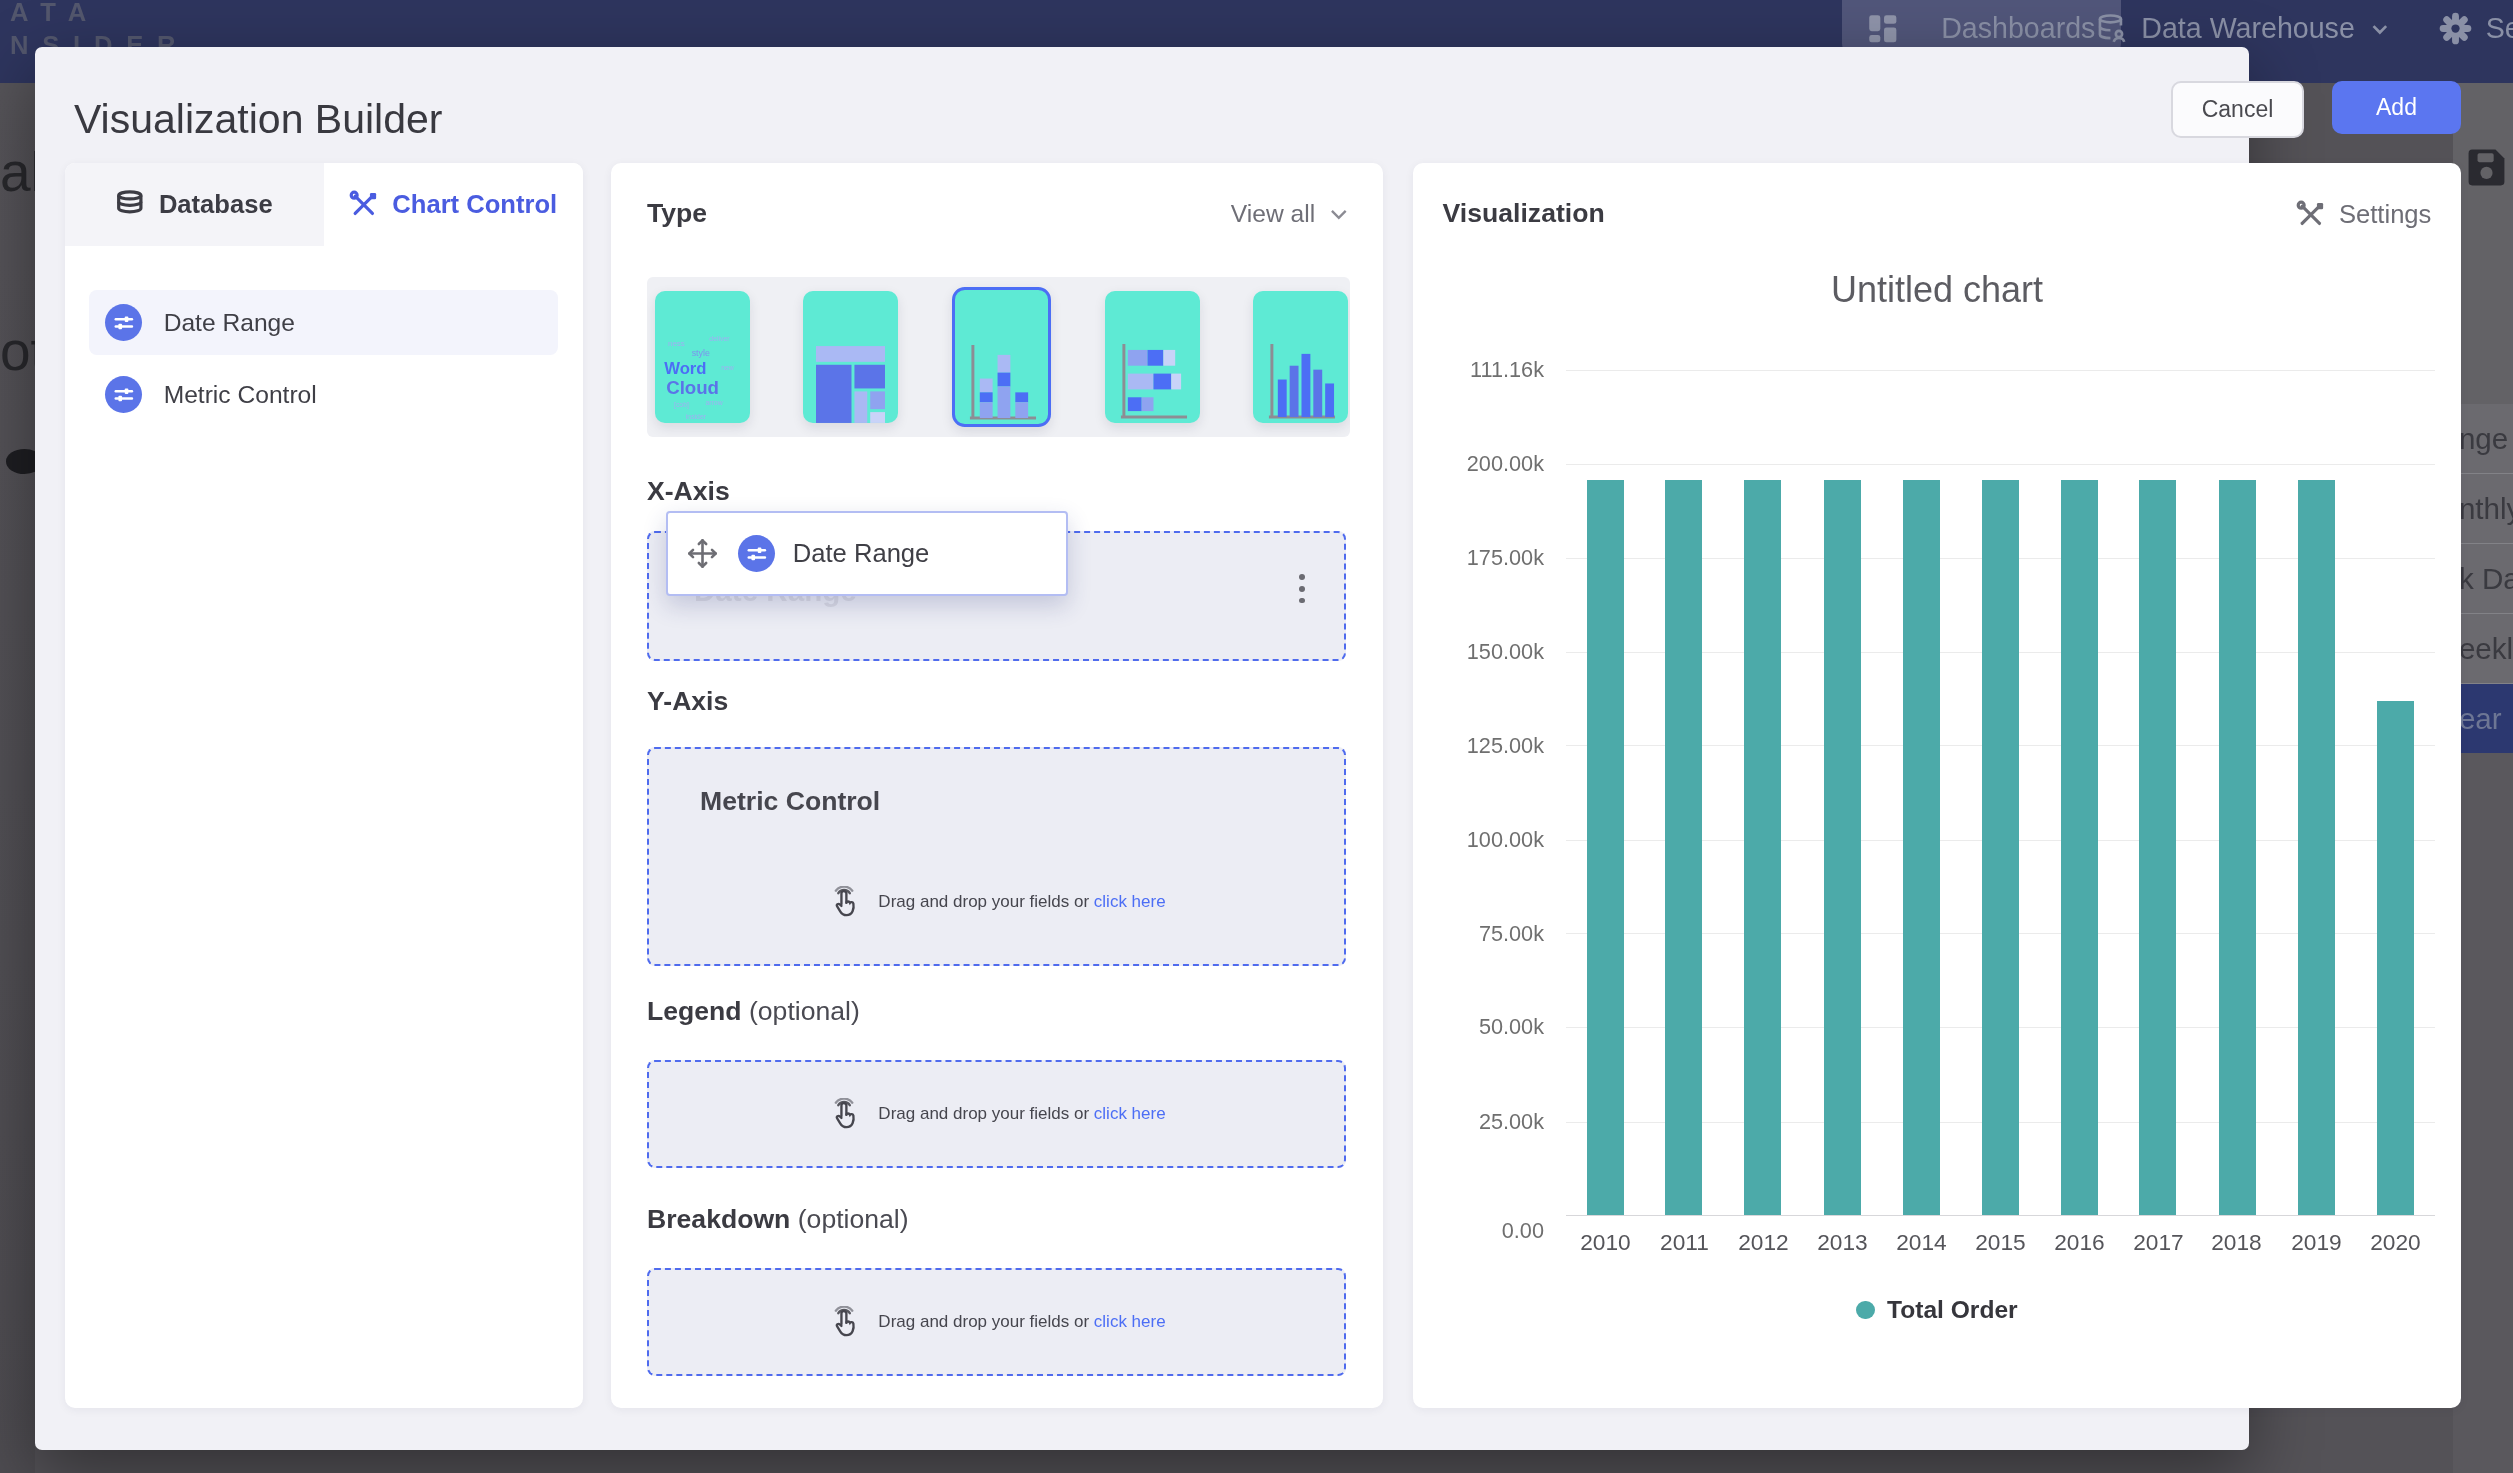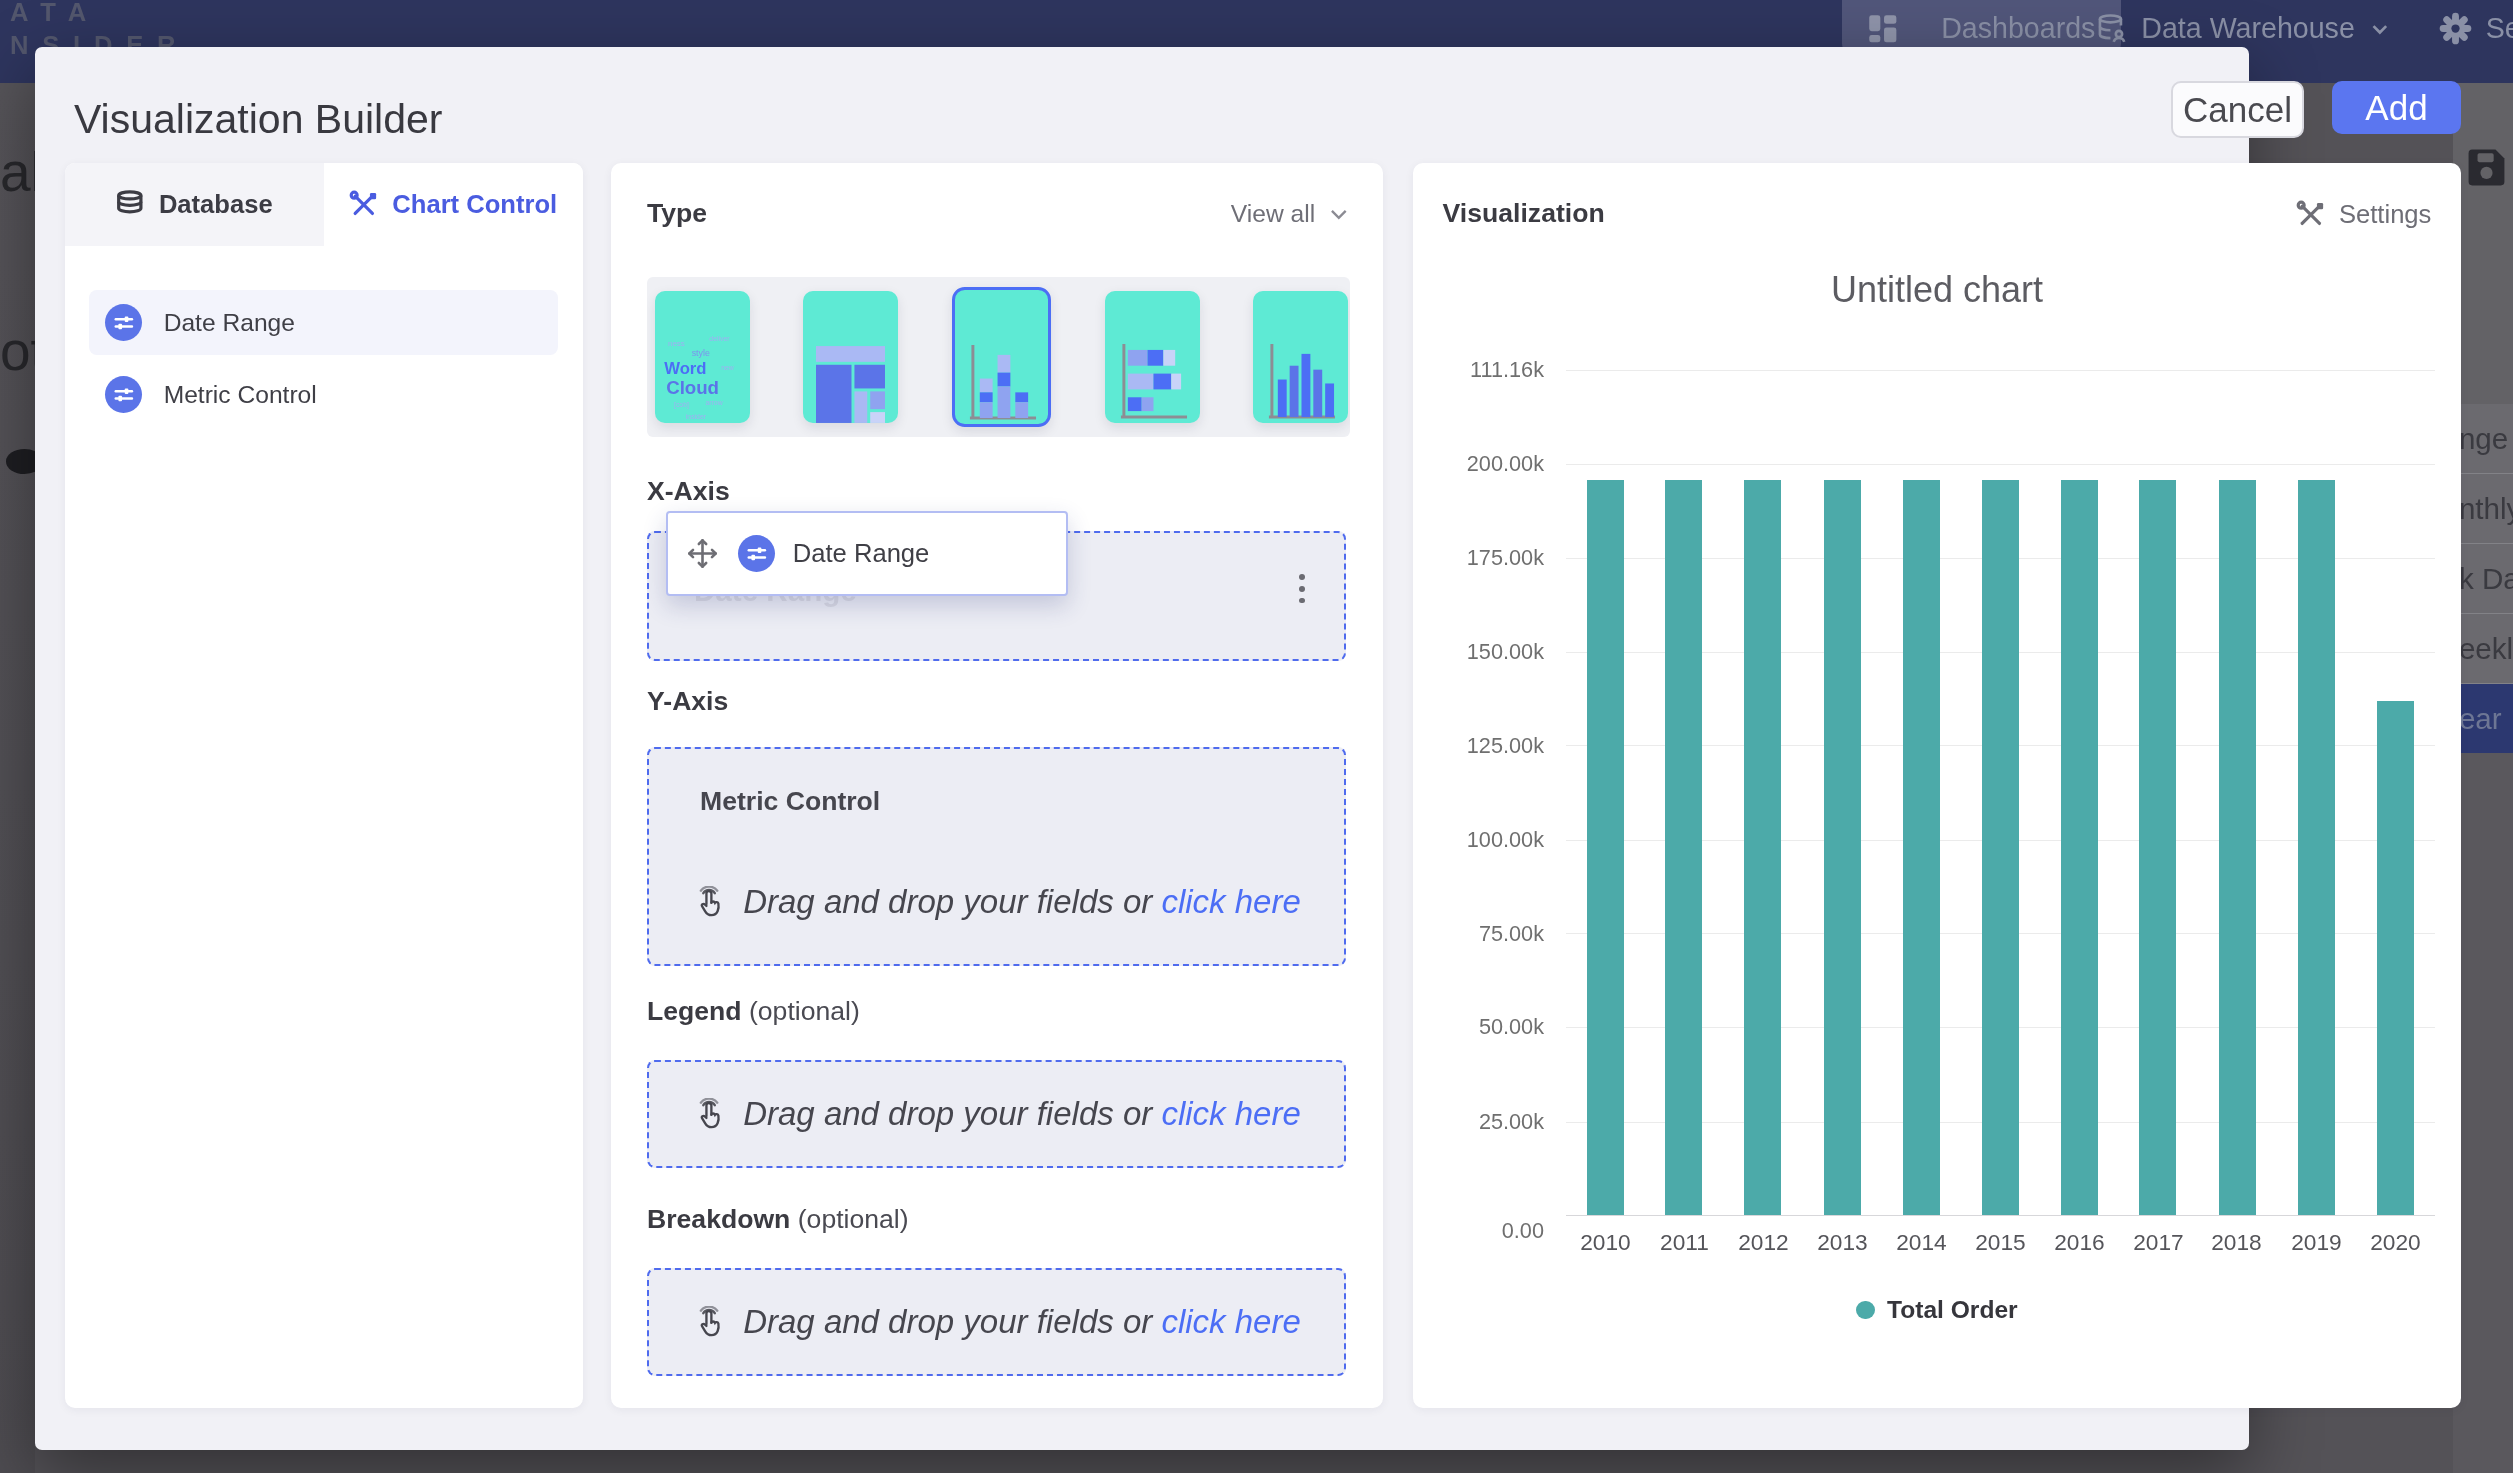--- a/index.html
+++ b/index.html
@@ -19,21 +19,21 @@
   .br-list{left:0;top:321px;width:61px;background:#6b6a6f;}
   .br-item{height:69px;display:flex;align-items:center;color:#3a3a40;font-size:29.6px;
            padding-left:5.9px;border-bottom:1px solid #828287;white-space:nowrap;overflow:hidden;}
   .br-item.selected{background:#2c3870;color:#6d7694;border-bottom:none;}
   .floppy{left:11.8px;top:63px;}
 
   
   .modal{left:35px;top:47px;width:2214px;height:1403px;background:#f1f1f6;border-radius:7px;
          box-shadow:0 23.6px 69px rgba(0,0,0,.4);}
   .modal-title{left:39px;top:49px;font-size:41px;font-weight:500;color:#393940;}
-  .btn{display:flex;align-items:center;justify-content:center;font-size:35px;border-radius:9.9px;cursor:pointer;}
+  .btn{display:flex;align-items:center;justify-content:center;font-size:23px;border-radius:9.9px;cursor:pointer;}
   .btn-cancel{left:2136px;top:34px;width:129px;height:53px;background:#fbfbfd;border:2px solid #d8d8df;color:#4a4a50;}
   .btn-add{left:2297px;top:34px;width:129px;height:53px;background:#5b76f0;color:#ffffff;}
 
   .card{background:#ffffff;border-radius:9.9px;box-shadow:0 2px 9.9px rgba(30,30,60,.06);}
   .left-card{left:29.6px;top:116px;width:518px;height:1245px;}
   .mid-card{left:576px;top:116px;width:772px;height:1245px;}
   .right-card{left:1378px;top:116px;width:1048px;height:1245px;}
 
   
   .tabs{left:0;top:0;width:518px;height:83px;display:flex;}
@@ -52,21 +52,21 @@
   .thumbs{left:36px;top:114px;width:703px;height:160px;background:#eff0f4;border-radius:5.9px;
           display:flex;align-items:center;justify-content:space-between;padding:0 11.8px;box-sizing:border-box;overflow:hidden;}
   .thumb{width:95px;height:132px;background:#5eead4;border-radius:9.9px;box-shadow:0 4.9px 11.8px rgba(30,30,60,.10);
          display:flex;align-items:flex-end;justify-content:center;flex:none;}
   .thumb.selected{border:3px solid #4c6ef5;border-radius:12.8px;width:99px;height:140px;box-sizing:border-box;}
   .dropzone{left:36px;width:699px;border:2px dashed #4f6bee;border-radius:7.9px;background:#ecedf4;box-sizing:border-box;}
   .dz-x{top:368px;height:130px;}
   .dz-y{top:584px;height:219px;}
   .dz-legend{top:897px;height:108px;}
   .dz-break{top:1105px;height:108px;}
-  .drag-row{display:flex;align-items:center;justify-content:center;gap:18px;font-size:33px;color:#46464e;height:100%;font-style:italic;}
+  .drag-row{display:flex;align-items:center;justify-content:center;gap:18px;font-size:17px;color:#46464e;height:100%;}
   .drag-link{color:#4c6ef5;}
   .ghost{left:45px;top:41px;font-size:29.6px;font-weight:700;color:rgba(60,60,72,.10);}
   .kebab{right:39px;top:41px;display:flex;flex-direction:column;gap:5.9px;align-items:center;cursor:pointer;position:absolute;}
   .kebab span{width:5.9px;height:5.9px;border-radius:50%;background:#6b6b72;}
   .chip{left:16.7px;top:-21.7px;width:402px;height:85px;background:#fff;border:2px solid #b3bdf3;border-radius:3.9px;
         box-shadow:0 9.9px 23.6px rgba(40,50,120,.20);display:flex;align-items:center;gap:17.7px;padding-left:17.7px;box-sizing:border-box;}
   .chip .field-label{font-size:25.6px;}
   .zone-title{left:51px;top:37px;font-size:26.6px;font-weight:700;color:#46464e;}
 
   

